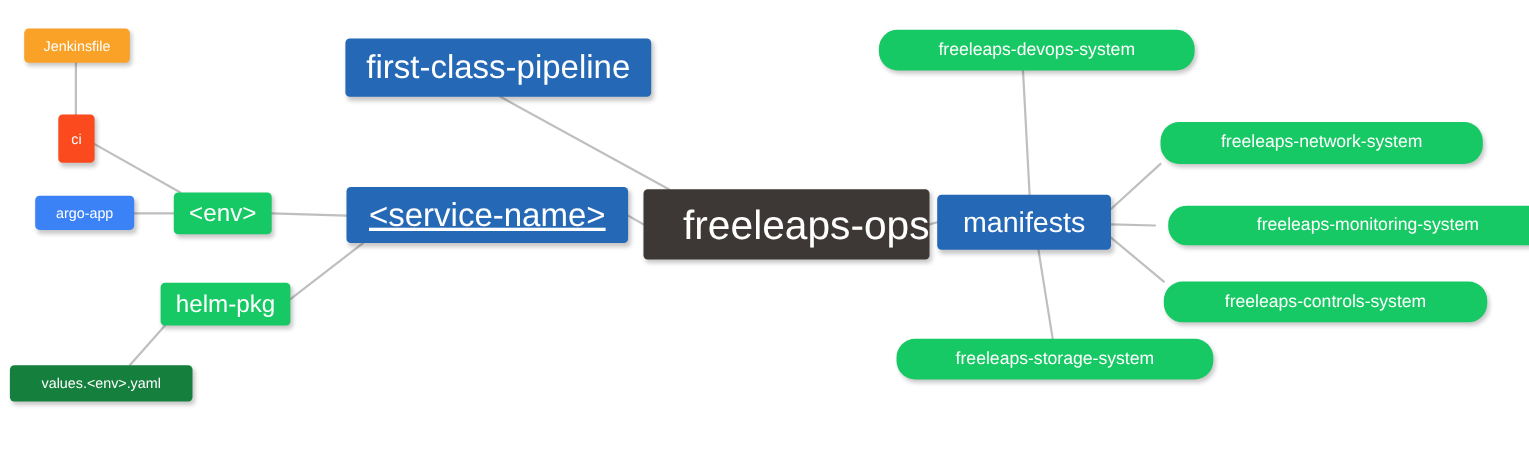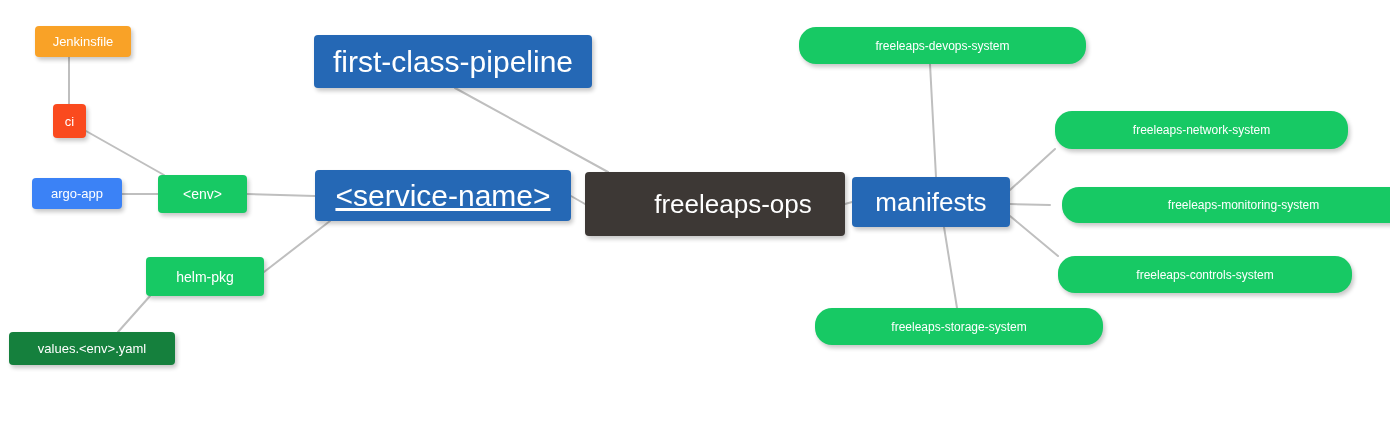--- a/index.html
+++ b/index.html
@@ -33,25 +33,25 @@
     letter-spacing:0px;
     box-shadow:2px 3px 4px rgba(0,0,0,0.22);
     user-select:none;
   }
   .node .label{
     display:block;
     line-height:1;
     padding:0 2px;
   }
   
-  .t-root  { font-size:26px;padding-left:36px; }
+  .t-root  { font-size:37px;padding-left:36px; }
   .t-l1-big{ font-size:30px; }
   .t-l1    { font-size:26px;text-align:right; }
-  .t-l2    { font-size:14px; }
-  .t-l3    { font-size:12px;border-radius:17px; }
+  .t-l2    { font-size:22px; }
+  .t-l3    { font-size:16px;border-radius:17px; }
   .t-l4    { font-size:13px; }
 </style>
 </head>
 <body>
 
 <div id="canvas">
 
   <svg id="edges" viewBox="0 0 1390 421" width="1390" height="421" xmlns="http://www.w3.org/2000/svg" aria-hidden="true">
       <path d="M 585,204 L 571,196" stroke="#bfbfbf" stroke-width="2" fill="none" stroke-linecap="round"></path>
       <path d="M 608,172 L 455,88" stroke="#bfbfbf" stroke-width="2" fill="none" stroke-linecap="round"></path>
@@ -81,24 +81,24 @@
       </div>
       <div class="node t-l1" style="left: 852px; top: 177px; width: 158px; height: 50px; background: rgb(37, 104, 181);">
         <span class="label">manifests</span>
       </div>
       <div class="node t-l2" style="left: 158px; top: 175px; width: 89px; height: 38px; background: rgb(23, 201, 100);">
         <span class="label">&lt;env&gt;</span>
       </div>
       <div class="node t-l2" style="left: 146px; top: 257px; width: 118px; height: 39px; background: rgb(23, 201, 100);">
         <span class="label">helm-pkg</span>
       </div>
-      <div class="node t-l4" style="left: 35px; top: 26px; width: 96px; height: 31px; background: rgb(249, 162, 39); align-items: center;">
+      <div class="node t-l4" style="left: 22px; top: 26px; width: 96px; height: 31px; background: rgb(249, 162, 39); align-items: center;">
         <span class="label">Jenkinsfile</span>
       </div>
-      <div class="node t-l4" style="left: 53px; top: 104px; width: 33px; height: 34px; background: rgb(250, 74, 30);">
+      <div class="node t-l4" style="left: 53px; top: 104px; width: 33px; height: 44px; background: rgb(250, 74, 30);">
         <span class="label">ci</span>
       </div>
       <div class="node t-l4" style="left: 32px; top: 178px; width: 90px; height: 31px; background: #3b82f6;">
         <span class="label">argo-app</span>
       </div>
       <div class="node t-l4" style="left: 9px; top: 332px; width: 166px; height: 33px; background: #15803d;">
         <span class="label">values.&lt;env&gt;.yaml</span>
       </div>
       <div class="node t-l3" style="left: 799px; top: 27px; width: 287px; height: 37px; background: rgb(23, 201, 100);">
         <span class="label">freeleaps-devops-system</span>

